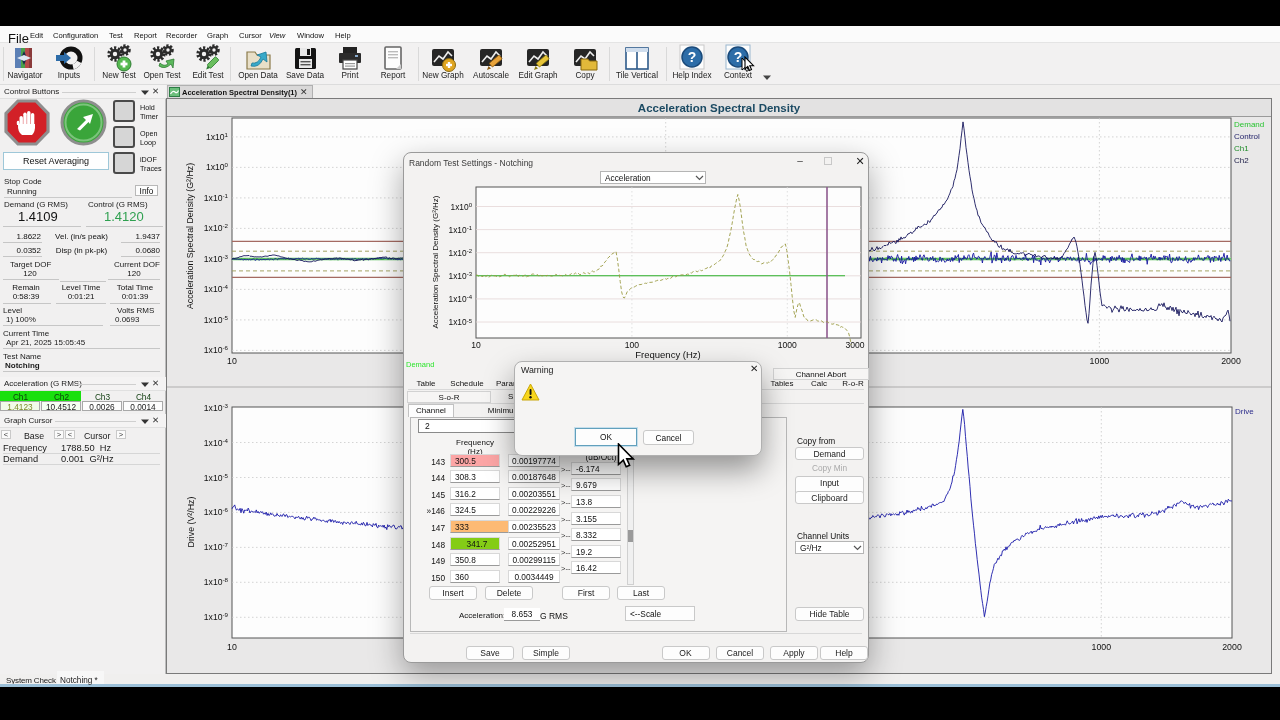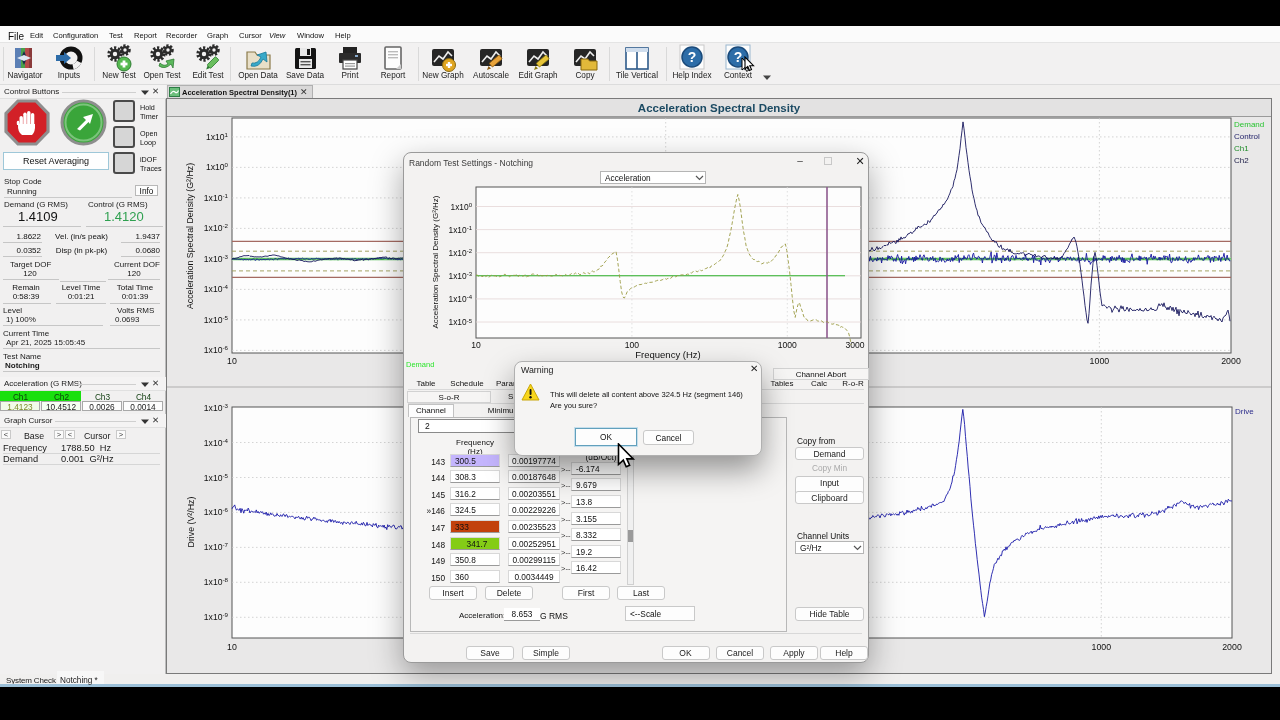--- a/index.html
+++ b/index.html
@@ -10,21 +10,21 @@
 svg text{font-family:"Liberation Sans",sans-serif;}
 .btn{position:absolute;background:#fdfdfd;border:1px solid #c9c9c9;border-radius:3px;
  font-size:8.5px;color:#1a1a1a;text-align:center;}
 .lbl{position:absolute;font-size:8px;color:#1a1a1a;white-space:nowrap;}
 </style></head><body>
 <div id="root">
 
 <div class="blk" style="top:0;height:26px;"></div>
 <div class="blk" style="top:687px;height:33px;"></div>
 <div class="abs" style="left:0;top:26px;width:1280px;height:17px;background:#fbfbfb;border-bottom:1px solid #e4e4e4;"></div>
-<div class="abs" style="left:8px;top:31px;font-size:10px;color:#111;">File</div>
+<div class="abs" style="left:8px;top:31px;font-size:13px;color:#111;">File</div>
 <div class="abs" style="left:30px;top:31px;font-size:7.6px;color:#111;">Edit</div>
 <div class="abs" style="left:53px;top:31px;font-size:7.6px;color:#111;">Configuration</div>
 <div class="abs" style="left:109px;top:31px;font-size:7.6px;color:#111;">Test</div>
 <div class="abs" style="left:134px;top:31px;font-size:7.6px;color:#111;">Report</div>
 <div class="abs" style="left:166px;top:31px;font-size:7.6px;color:#111;">Recorder</div>
 <div class="abs" style="left:207px;top:31px;font-size:7.6px;color:#111;">Graph</div>
 <div class="abs" style="left:239px;top:31px;font-size:7.6px;color:#111;">Cursor</div>
 <div class="abs" style="left:269px;top:31px;font-size:7.6px;color:#111;font-style:italic;">View</div>
 <div class="abs" style="left:297px;top:31px;font-size:7.6px;color:#111;">Window</div>
 <div class="abs" style="left:335px;top:31px;font-size:7.6px;color:#111;">Help</div>
@@ -404,33 +404,33 @@
 <div class="abs" style="left:773px;top:368px;width:96px;height:12px;background:#f6f5f4;border:1px solid #d2d2d2;font-size:8px;color:#111;text-align:center;line-height:11px;">Channel Abort</div>
 <div class="abs" style="left:508px;top:392px;font-size:8px;color:#111;">S</div>
 <div class="abs" style="left:408px;top:403px;width:456px;height:1px;background:#d8d8d8;"></div>
 <div class="abs" style="left:408px;top:404px;width:46px;height:13px;background:#fdfdfd;border:1px solid #c2c2c2;border-bottom:none;font-size:8px;color:#111;text-align:center;line-height:12px;">Channel</div>
 <div class="abs" style="left:472px;top:405px;width:64px;height:12px;font-size:8px;color:#111;text-align:center;line-height:11px;">Minimum</div>
 <div class="abs" style="left:410px;top:417px;width:377px;height:215px;border:1px solid #b8b8b8;background:#f5f4f3;"></div>
 <div class="abs" style="left:418px;top:419px;width:202px;height:14px;background:#fff;border:1px solid #8a8a8a;font-size:8.5px;color:#111;padding-left:6px;line-height:13px;">2</div>
 <div class="abs" style="left:445px;top:438px;width:60px;text-align:center;font-size:8px;color:#111;line-height:9px;">Frequency<br>(Hz)</div>
 <div class="abs" style="left:571px;top:452px;width:60px;text-align:center;font-size:8.3px;color:#111;">(dB/Oct)</div>
 <div class="abs" style="left:423px;top:456.5px;width:22px;text-align:right;font-size:8.3px;color:#111;">143</div>
-<div class="abs" style="left:450px;top:453.5px;width:50px;height:13px;background:#c4b5fd;border:1px solid #d8d8d8;border-bottom:1px solid #9a9a9a;font-size:8.3px;color:#111;padding-left:4px;line-height:12px;">300.5</div>
+<div class="abs" style="left:450px;top:453.5px;width:50px;height:13px;background:#fca5a5;border:1px solid #d8d8d8;border-bottom:1px solid #9a9a9a;font-size:8.3px;color:#111;padding-left:4px;line-height:12px;">300.5</div>
 <div class="abs" style="left:508px;top:453.5px;width:52px;height:13px;background:#fff;border:1px solid #d8d8d8;border-bottom:1px solid #9a9a9a;font-size:8.3px;color:#111;text-align:center;line-height:12px;">0.00197774</div>
 <div class="abs" style="left:423px;top:473.1px;width:22px;text-align:right;font-size:8.3px;color:#111;">144</div>
 <div class="abs" style="left:450px;top:470.1px;width:50px;height:13px;background:#fff;border:1px solid #d8d8d8;border-bottom:1px solid #9a9a9a;font-size:8.3px;color:#111;padding-left:4px;line-height:12px;">308.3</div>
 <div class="abs" style="left:508px;top:470.1px;width:52px;height:13px;background:#fff;border:1px solid #d8d8d8;border-bottom:1px solid #9a9a9a;font-size:8.3px;color:#111;text-align:center;line-height:12px;">0.00187648</div>
 <div class="abs" style="left:423px;top:489.7px;width:22px;text-align:right;font-size:8.3px;color:#111;">145</div>
 <div class="abs" style="left:450px;top:486.7px;width:50px;height:13px;background:#fff;border:1px solid #d8d8d8;border-bottom:1px solid #9a9a9a;font-size:8.3px;color:#111;padding-left:4px;line-height:12px;">316.2</div>
 <div class="abs" style="left:508px;top:486.7px;width:52px;height:13px;background:#fff;border:1px solid #d8d8d8;border-bottom:1px solid #9a9a9a;font-size:8.3px;color:#111;text-align:center;line-height:12px;">0.00203551</div>
 <div class="abs" style="left:423px;top:506.3px;width:22px;text-align:right;font-size:8.3px;color:#111;">»146</div>
 <div class="abs" style="left:450px;top:503.3px;width:50px;height:13px;background:#fff;border:1px solid #d8d8d8;border-bottom:1px solid #9a9a9a;font-size:8.3px;color:#111;padding-left:4px;line-height:12px;">324.5</div>
 <div class="abs" style="left:508px;top:503.3px;width:52px;height:13px;background:#fff;border:1px solid #d8d8d8;border-bottom:1px solid #9a9a9a;font-size:8.3px;color:#111;text-align:center;line-height:12px;">0.00229226</div>
 <div class="abs" style="left:423px;top:522.9px;width:22px;text-align:right;font-size:8.3px;color:#111;">147</div>
-<div class="abs" style="left:450px;top:519.9px;width:50px;height:13px;background:#c2410c;border:1px solid #d8d8d8;border-bottom:1px solid #9a9a9a;font-size:8.3px;color:#111;padding-left:4px;line-height:12px;">333</div>
+<div class="abs" style="left:450px;top:519.9px;width:69px;height:13px;background:#fdba74;border:1px solid #d8d8d8;border-bottom:1px solid #9a9a9a;font-size:8.3px;color:#111;padding-left:4px;line-height:12px;">333</div>
 <div class="abs" style="left:508px;top:519.9px;width:52px;height:13px;background:#fff;border:1px solid #d8d8d8;border-bottom:1px solid #9a9a9a;font-size:8.3px;color:#111;text-align:center;line-height:12px;">0.00235523</div>
 <div class="abs" style="left:423px;top:539.5px;width:22px;text-align:right;font-size:8.3px;color:#111;">148</div>
 <div class="abs" style="left:450px;top:536.5px;width:50px;height:13px;background:#84cc16;border:1px solid #d8d8d8;border-bottom:1px solid #9a9a9a;font-size:8.3px;color:#111;padding-left:4px;line-height:12px;text-align:center;">341.7</div>
 <div class="abs" style="left:508px;top:536.5px;width:52px;height:13px;background:#fff;border:1px solid #d8d8d8;border-bottom:1px solid #9a9a9a;font-size:8.3px;color:#111;text-align:center;line-height:12px;">0.00252951</div>
 <div class="abs" style="left:423px;top:556.1px;width:22px;text-align:right;font-size:8.3px;color:#111;">149</div>
 <div class="abs" style="left:450px;top:553.1px;width:50px;height:13px;background:#fff;border:1px solid #d8d8d8;border-bottom:1px solid #9a9a9a;font-size:8.3px;color:#111;padding-left:4px;line-height:12px;">350.8</div>
 <div class="abs" style="left:508px;top:553.1px;width:52px;height:13px;background:#fff;border:1px solid #d8d8d8;border-bottom:1px solid #9a9a9a;font-size:8.3px;color:#111;text-align:center;line-height:12px;">0.00299115</div>
 <div class="abs" style="left:423px;top:572.7px;width:22px;text-align:right;font-size:8.3px;color:#111;">150</div>
 <div class="abs" style="left:450px;top:569.7px;width:50px;height:13px;background:#fff;border:1px solid #d8d8d8;border-bottom:1px solid #9a9a9a;font-size:8.3px;color:#111;padding-left:4px;line-height:12px;">360</div>
 <div class="abs" style="left:508px;top:569.7px;width:52px;height:13px;background:#fff;border:1px solid #d8d8d8;border-bottom:1px solid #9a9a9a;font-size:8.3px;color:#111;text-align:center;line-height:12px;">0.0034449</div>
@@ -477,21 +477,20 @@
 <div class="btn" style="left:770px;top:646px;width:48px;height:13.5px;line-height:12.5px;">Apply</div>
 <div class="btn" style="left:820px;top:646px;width:48px;height:13.5px;line-height:12.5px;">Help</div>
 <div class="abs" style="left:514px;top:361px;width:248px;height:95px;background:#f5f4f3;border:1px solid #b0b0b0;border-radius:8px;box-shadow:0 14px 30px rgba(0,0,0,0.4);"></div>
 <div class="abs" style="left:521px;top:365px;font-size:8.8px;color:#222;">Warning</div>
 <div class="abs" style="left:750px;top:363px;font-size:10px;color:#222;">✕</div>
 <svg class="abs" style="left:521px;top:383px;" width="19" height="19" viewBox="0 0 19 19">
 <path d="M9.5,1 L18,17 L1,17 Z" fill="#f8d61c" stroke="#c9a60a" stroke-width="1"></path>
 <rect x="8.6" y="6" width="1.9" height="6" rx="0.9" fill="#111"></rect>
       <circle cx="9.5" cy="14.3" r="1.2" fill="#111"></circle>
     </svg>
-<div class="abs" style="left:550px;top:390px;width:200px;font-size:7.6px;color:#111;line-height:10.5px;">This will delete all content above 324.5 Hz (segment 146)<br>Are you sure?</div>
 <div class="abs" style="left:575px;top:428px;width:62px;height:18px;background:#fdfdfd;border:1.5px solid #62a0bc;box-shadow:0 0 0 1px #c6dfec;font-size:8.3px;color:#111;text-align:center;line-height:17px;">OK</div>
 <div class="abs" style="left:643px;top:429.5px;width:51px;height:15.5px;background:#fdfdfd;border:1px solid #c9c9c9;border-radius:3px;font-size:8.3px;color:#111;text-align:center;line-height:14.5px;">Cancel</div>
 <svg class="abs" style="left:617px;top:443px;" width="22" height="28" viewBox="0 0 22 28">
 <path d="M1.5,1 L1.5,21.5 L6.3,17.2 L9.2,23.8 L12.6,22.3 L9.8,15.9 L16.2,15.9 Z" fill="#fff" stroke="#000" stroke-width="1.6"></path>
     </svg>
 <svg class="abs" style="left:744px;top:56px;" width="13" height="17" viewBox="0 0 13 17">
 <path d="M1,1 L1,13 L3.8,10.5 L5.5,14.4 L7.5,13.5 L5.8,9.7 L9.5,9.7 Z" fill="#fff" stroke="#000" stroke-width="1.1"></path>
     </svg>
 </div>
 </body></html>

